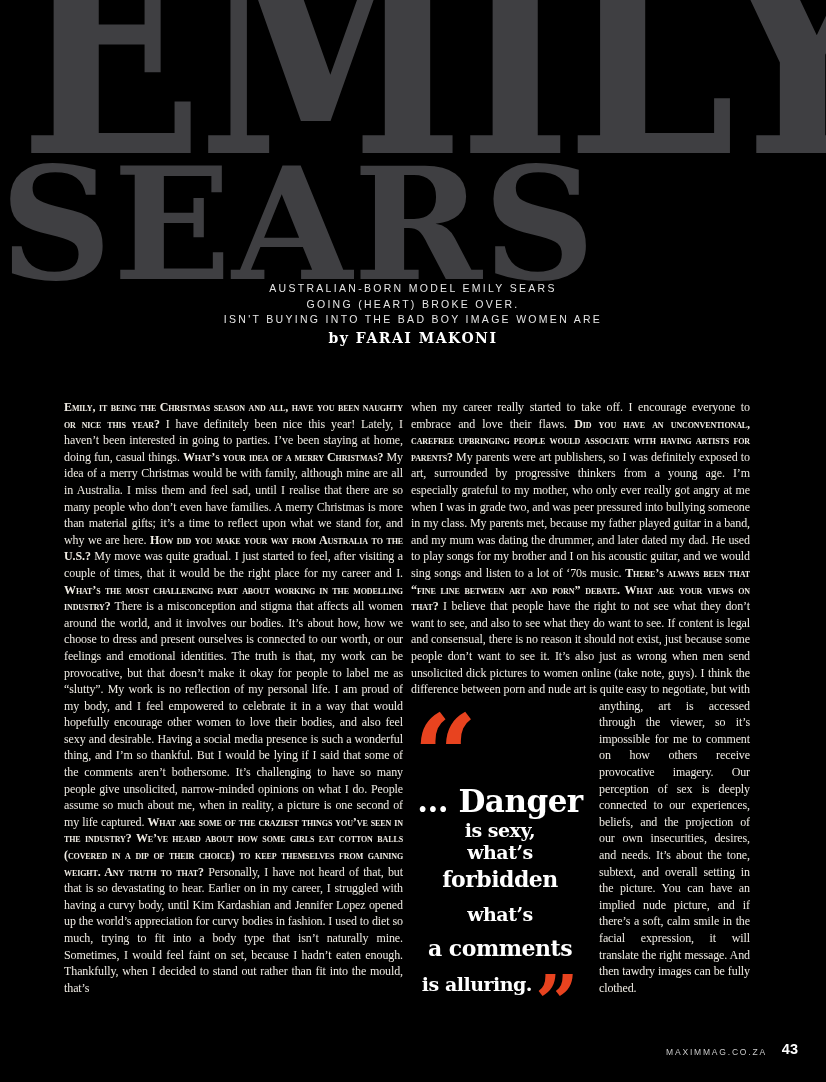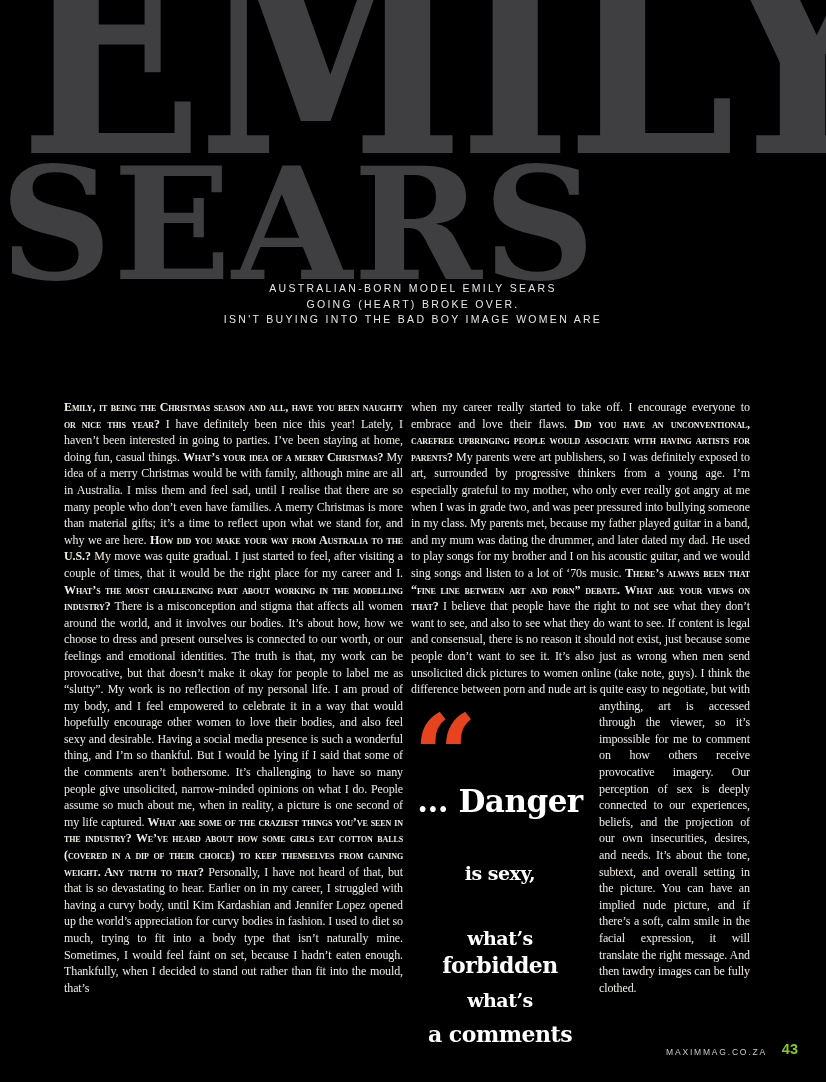--- a/index.html
+++ b/index.html
@@ -33,47 +33,48 @@
   .a{font-weight:normal;}
 
   
   .pullquote{float:left;width:178px;min-height:286px;margin:3px 10px 0 0;
       text-align:center;color:#ffffff;font-family:"DejaVu Serif",serif;font-weight:bold;}
   .pq-open{display:block;position:relative;height:46px;margin-top:12px;text-align:left;}
   .pq-open i{position:absolute;left:2px;top:-13px;font-style:normal;
       font:bold 112px/1 "DejaVu Serif",serif;color:#e8431f;}
   .pq-line{letter-spacing:-0.5px;}
   .pq-xl{font-size:31px;line-height:36px;margin-top:24px;}
-  .pq-md{font-size:19px;line-height:22px;margin-top:43px;}
+  .pq-md{font-size:19px;line-height:22px;}
   .pq-lg{font-size:22px;line-height:33px;}
   .pq-gap{margin-top:7px;margin-bottom:7px;}
   .pq-close{font:bold 76px/0 "DejaVu Serif",serif;color:#e8431f;
       position:relative;top:39px;margin-left:3px;}
 
   
   .footer{position:absolute;top:1041px;right:28px;display:flex;align-items:flex-end;gap:15px;}
   .footer-site{font-family:"Liberation Sans",sans-serif;font-size:8.5px;
       letter-spacing:1.8px;color:#c9c9c9;}
   .footer-page{font-family:"Liberation Sans",sans-serif;font-size:14.5px;
-      font-weight:600;color:#84cc16;}
+      font-weight:600;color:#ffffff;}
 </style>
 </head>
 <body>
 
 <div class="page">
 
   <div class="masthead-clip">
     <h1 class="masthead-first">EMILY</h1>
   </div>
   <h1 class="masthead-last">SEARS</h1>
 
   <div class="standfirst">
     <div>AUSTRALIAN-BORN MODEL EMILY SEARS</div>
     <div>GOING (HEART) BROKE OVER.</div>
     <div>ISN'T BUYING INTO THE BAD BOY IMAGE WOMEN ARE</div>
+    <div class="byline">by FARAI MAKONI</div>
   </div>
 
   <div class="article">
 
     <div class="col">
       <span class="q">Emily, it being the Christmas season and all, have you been naughty or nice this year? </span><span class="a">I have definitely been nice this year! Lately, I haven’t been interested in going to parties. I’ve been staying at home, doing fun, casual things.  </span><span class="q">What’s your idea of a merry Christmas? </span><span class="a">My idea of a merry Christmas would be with family, although mine are all in Australia. I miss them and feel sad, until I realise that there are so many people who don’t even have families. A merry Christmas is more than material gifts; it’s a time to reflect upon what we stand for, and why we are here. </span><span class="q">How did you make your way from Australia to the U.S.? </span><span class="a">My move was quite gradual. I just started to feel, after visiting a couple of times, that it would be the right place for my career and I. </span><span class="q">What’s the most challenging part about working in the modelling industry? </span><span class="a">There is a misconception and stigma that affects all women around the world, and it involves our bodies. It’s about how, how we choose to dress and present ourselves is connected to our worth, or our feelings and emotional identities. The truth is that, my work can be provocative, but that doesn’t make it okay for people to label me as “slutty”. My work is no reflection of my personal life. I am proud of my body, and I feel empowered to celebrate it in a way that would hopefully encourage other women to love their bodies, and also feel sexy and desirable. Having a social media presence is such a wonderful thing, and I’m so thankful. But I would be lying if I said that some of the comments aren’t bothersome. It’s challenging to have so many people give unsolicited, narrow-minded opinions on what I do. People assume so much about me, when in reality, a picture is one second of my life captured. </span><span class="q">What are some of the craziest things you’ve seen in the industry? We’ve heard about how some girls eat cotton balls (covered in a dip of their choice) to keep themselves from gaining weight. Any truth to that? </span><span class="a">Personally, I have not heard of that, but that is so devastating to hear. Earlier on in my career, I struggled with having a curvy body, until Kim Kardashian and Jennifer Lopez opened up the world’s appreciation for curvy bodies in fashion. I used to diet so much, trying to fit into a body type that isn’t naturally mine. Sometimes, I would feel faint on set, because I hadn’t eaten enough. Thankfully, when I decided to stand out rather than fit into the mould, that’s</span>
     </div>
 
     <div class="col">
       <span class="a">when my career really started to take off. I encourage everyone to embrace and love their flaws. </span><span class="q">Did you have an unconventional, carefree upbringing people would associate with having artists for parents? </span><span class="a">My parents were art publishers, so I was definitely exposed to art, surrounded by progressive thinkers from a young age. I’m especially grateful to my mother, who only ever really got angry at me when I was in grade two, and was peer pressured into bullying someone in my class. My parents met, because my father played guitar in a band, and my mum was dating the drummer, and later dated my dad. He used to play songs for my brother and I on his acoustic guitar, and we would sing songs and listen to a lot of ‘70s music. </span><span class="q">There’s always been that “fine line between art and porn” debate. What are your views on that? </span><span class="a">I believe that people have the right to not see what they don’t want to see, and also to see what they do want to see. If content is legal and consensual, there is no reason it should not exist, just because some people don’t want to see it. It’s also just as wrong when men send unsolicited dick pictures to women online (take note, guys). I think the difference between porn and nude art is quite easy to </span><aside class="pullquote">

